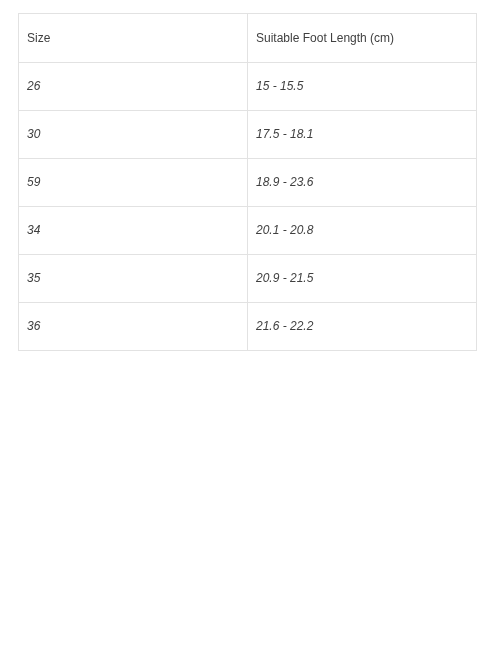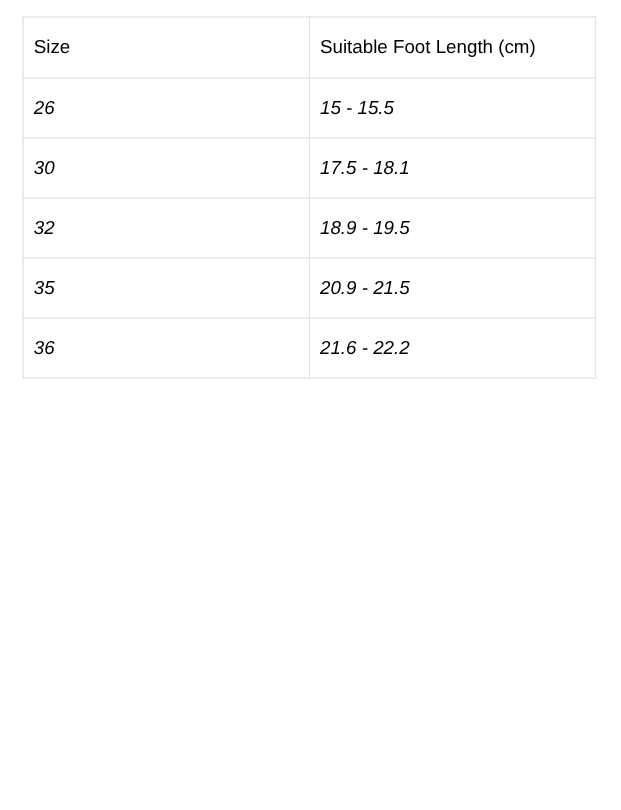--- a/index.html
+++ b/index.html
@@ -31,23 +31,23 @@
   table.size-chart col.col-size      { width: 229px; }
   table.size-chart col.col-length    { width: 229px; }
 
   table.size-chart th,
   table.size-chart td {
     border: 1px solid #e2e2e2;
     padding: 0 8px;
     text-align: left;
     vertical-align: middle;
     font-weight: 400;
-    font-size: 15px;
+    font-size: 12px;
     line-height: 1.2;
-    color: #000000;
+    color: #404040;
     white-space: nowrap;
     overflow: hidden;
   }
 
   table.size-chart thead th {
     height: 48px;
   }
 
   table.size-chart tbody td {
     height: 47px;
@@ -73,22 +73,26 @@
 
     <tr>
           <td>26</td>
           <td>15 - 15.5</td>
         </tr>
         <tr>
           <td>30</td>
           <td>17.5 - 18.1</td>
         </tr>
         <tr>
-          <td>32</td>
-          <td>18.9 - 19.5</td>
+          <td>59</td>
+          <td>18.9 - 23.6</td>
+        </tr>
+        <tr>
+          <td>34</td>
+          <td>20.1 - 20.8</td>
         </tr>
         <tr>
           <td>35</td>
           <td>20.9 - 21.5</td>
         </tr>
         <tr>
           <td>36</td>
           <td>21.6 - 22.2</td>
         </tr>
       </tbody>

